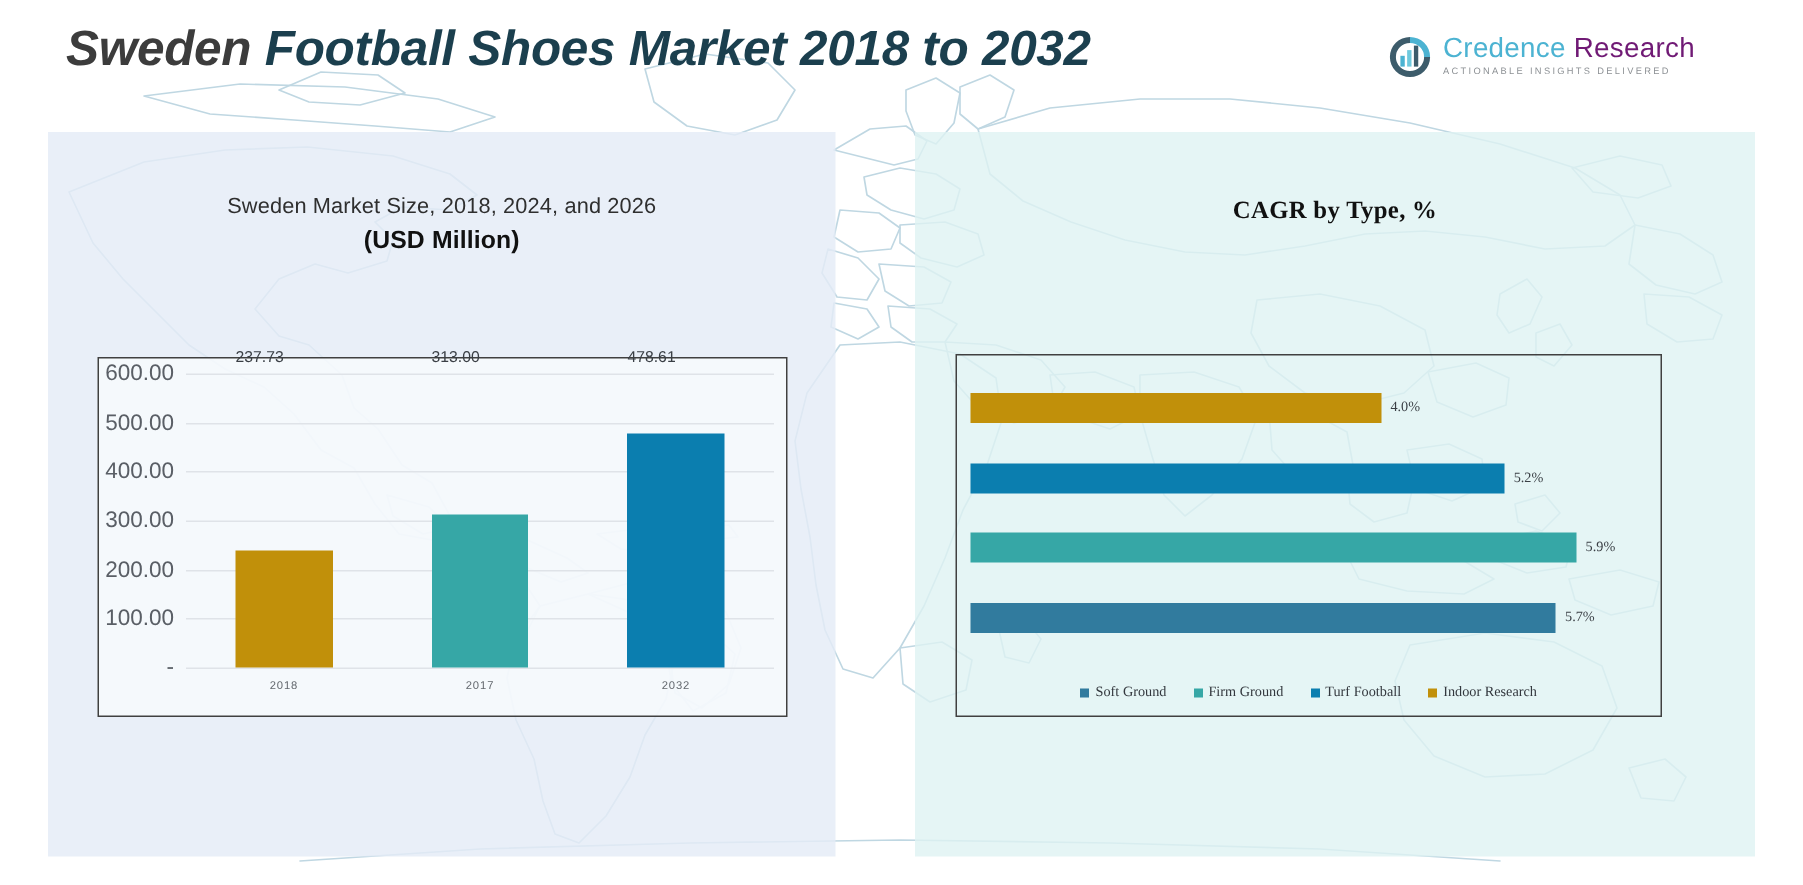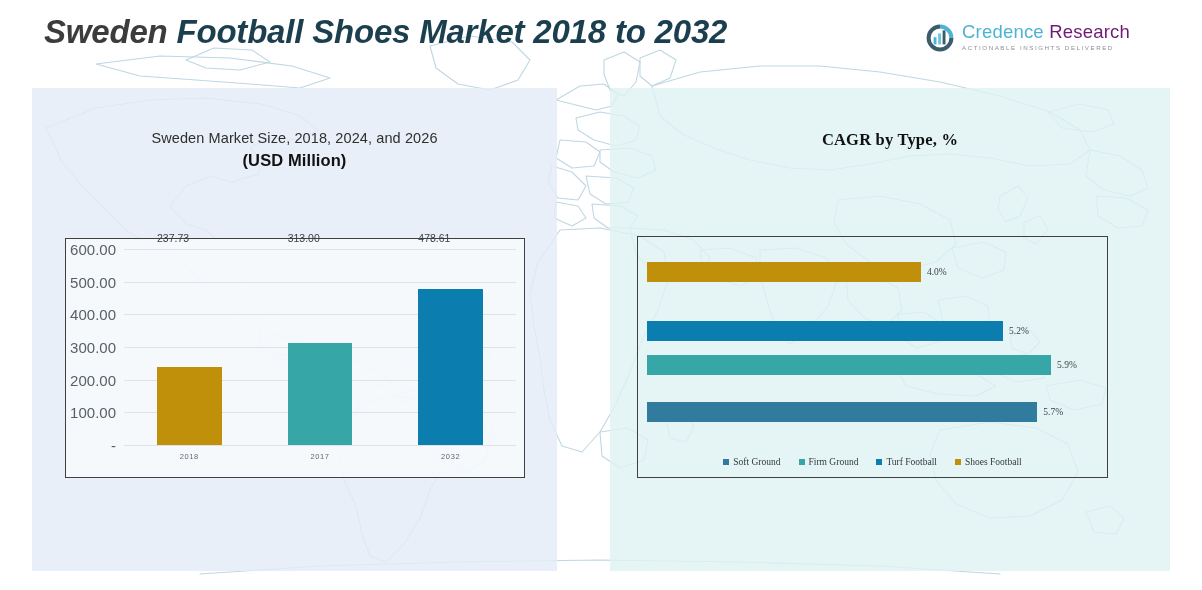--- a/index.html
+++ b/index.html
@@ -378,21 +378,21 @@
     <div id="right-heading">
       <div id="right-title">CAGR by Type, %</div>
     </div>
 
     <div id="chart-right">
       <div id="plot-right">
           <div class="hbar-row" style="top: 7.25%; height: 10.5%;">
             <div class="hbar" style="width: 60.6061%; background: rgb(193, 144, 10);"></div>
             <div class="hbar-value">4.0%</div>
           </div>
-          <div class="hbar-row" style="top: 32.25%; height: 10.5%; margin-top: 12px;">
+          <div class="hbar-row" style="top: 32.25%; height: 10.5%;">
             <div class="hbar" style="width: 78.7879%; background: rgb(11, 126, 175);"></div>
             <div class="hbar-value">5.2%</div>
           </div>
           <div class="hbar-row" style="top: 57.25%; height: 10.5%;">
             <div class="hbar" style="width: 89.3939%; background: rgb(54, 167, 166);"></div>
             <div class="hbar-value">5.9%</div>
           </div>
           <div class="hbar-row" style="top: 82.25%; height: 10.5%;">
             <div class="hbar" style="width: 86.3636%; background: rgb(49, 123, 158);"></div>
             <div class="hbar-value">5.7%</div>
@@ -406,19 +406,19 @@
           <div class="legend-item">
             <span class="legend-swatch" style="background: rgb(54, 167, 166);"></span>
             <span>Firm Ground</span>
           </div>
           <div class="legend-item">
             <span class="legend-swatch" style="background: rgb(11, 126, 175);"></span>
             <span>Turf Football</span>
           </div>
           <div class="legend-item">
             <span class="legend-swatch" style="background: rgb(193, 144, 10);"></span>
-            <span>Shoes Football</span>
+            <span>Indoor Research</span>
           </div>
         </div>
     </div>
   </div>
 
 </div>
 
 </body></html>

